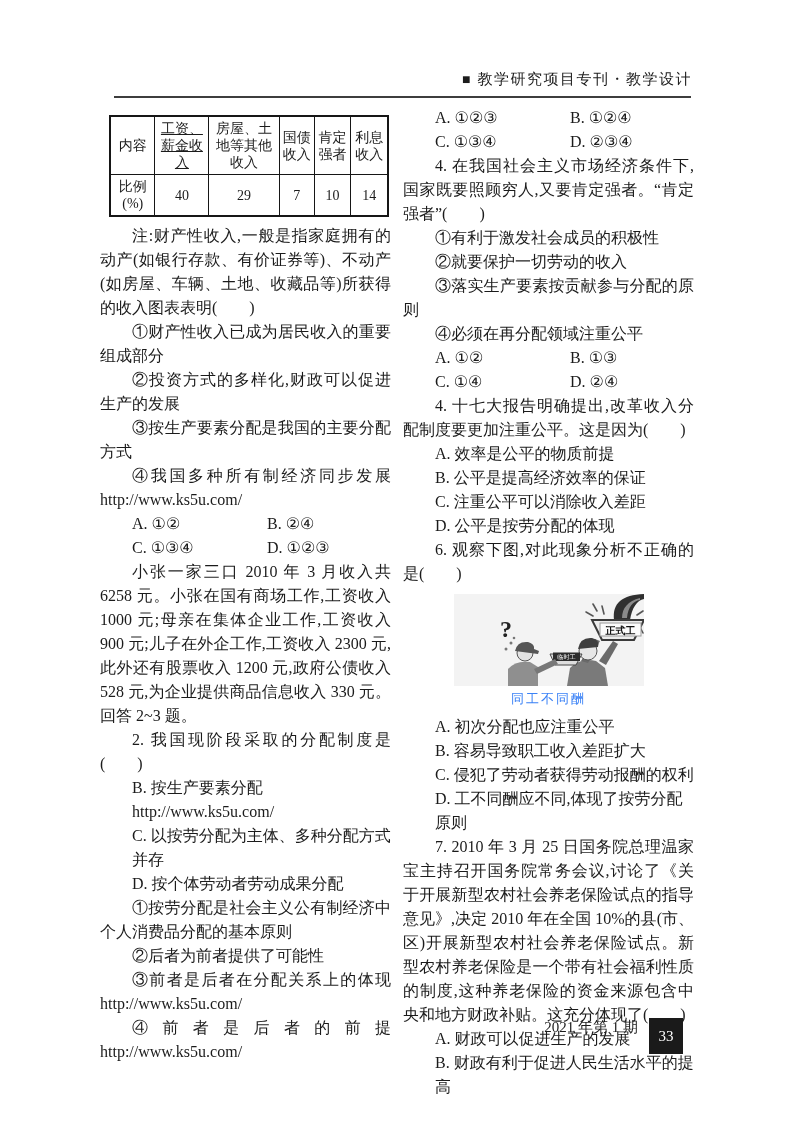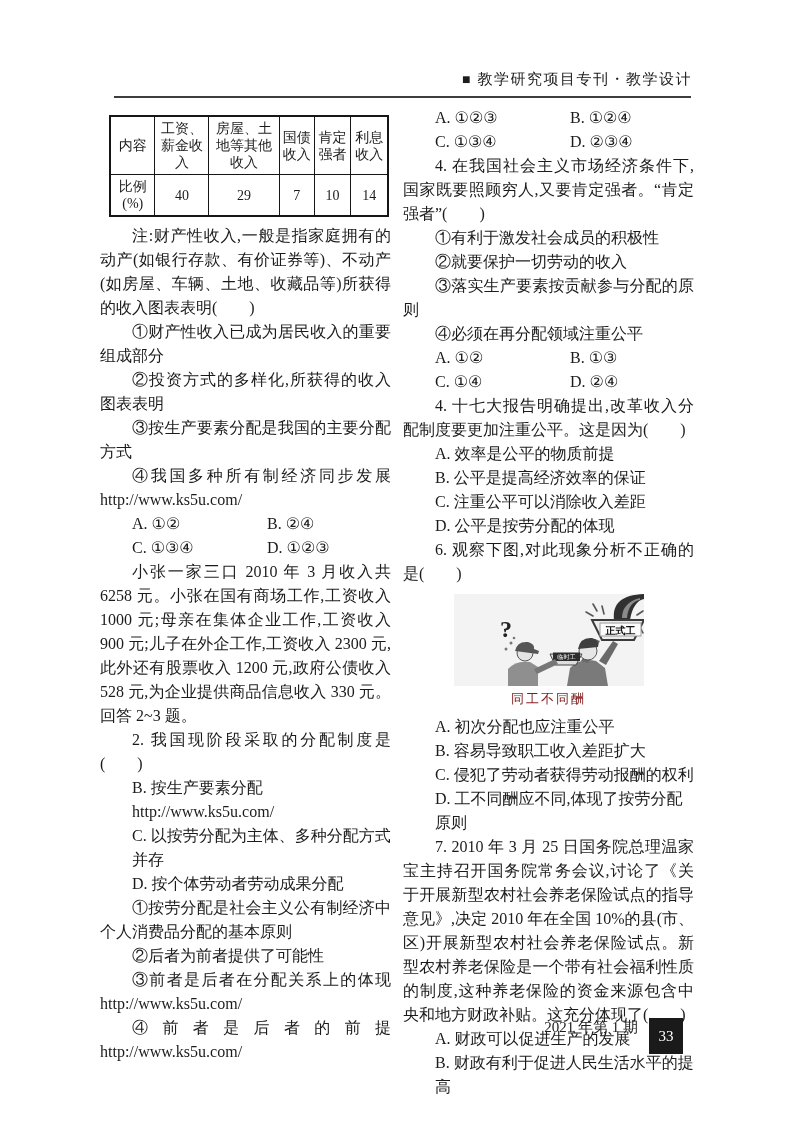--- a/index.html
+++ b/index.html
@@ -32,32 +32,32 @@
   .opt2 span:first-child { width:112px; }
   
   .income-table {
     border-collapse:collapse; width:280px; margin:5px 0 7px 9px;
     font-size:14px; line-height:17px; text-align:center; border:2px solid #161616;
   }
   .income-table th, .income-table td {
     border:1px solid #161616; padding:3px 1px; font-weight:normal; vertical-align:middle;
   }
   .income-table th:nth-child(1){ width:46px; }
-  .income-table th:nth-child(2){ width:56px; }
+  .income-table th:nth-child(2){ width:56px;text-decoration:underline; }
   .income-table th:nth-child(3){ width:76px; }
   .income-table th:nth-child(4){ width:36px; }
   .income-table th:nth-child(5){ width:38px; }
   .income-table th:nth-child(6){ width:38px; }
   .income-table td { height:34px; }
   
   .cartoon { margin:8px auto 4px; width:200px; text-align:center; }
   .cartoon svg { display:block; margin:0 auto; }
   .cartoon figcaption {
     font-family:"Liberation Sans","DejaVu Sans",sans-serif;
-    font-size:13px; color:#7f1d1d; letter-spacing:2px; margin-top:1px;
+    font-size:13px; color:#3b82f6; letter-spacing:2px; margin-top:1px;
   }
   
   .footer {
     position:absolute; top:1018px; left:0; width:683px;
     display:flex; justify-content:flex-end; align-items:flex-start; gap:11px;
     font-size:15px; color:#1c1c1c;
   }
   .pagenum {
     display:inline-flex; width:34px; height:36px; background:#1a1a1a; color:#ffffff;
     align-items:center; justify-content:center; font-size:15px;
@@ -90,21 +90,21 @@
           <td>29</td>
           <td>7</td>
           <td>10</td>
           <td>14</td>
         </tr>
       </tbody>
     </table>
     <div class="flow">
         <p class="line p">注:财产性收入,一般是指家庭拥有的动产(如银行存款、有价证券等)、不动产(如房屋、车辆、土地、收藏品等)所获得的收入图表表明(　　)</p>
         <p class="line p">①财产性收入已成为居民收入的重要组成部分</p>
-        <p class="line p">②投资方式的多样化,所获得的收入图表表明</p>
+        <p class="line p">②投资方式的多样化,财政可以促进生产的发展</p>
         <p class="line p">③按生产要素分配是我国的主要分配方式</p>
         <p class="line p">④我国多种所有制经济同步发展 http://www.ks5u.com/</p>
         <p class="line opt2">
           <span>A. ①②</span>
           <span>B. ②④</span>
         </p>
         <p class="line opt2">
           <span>C. ①③④</span>
           <span>D. ①②③</span>
         </p>

